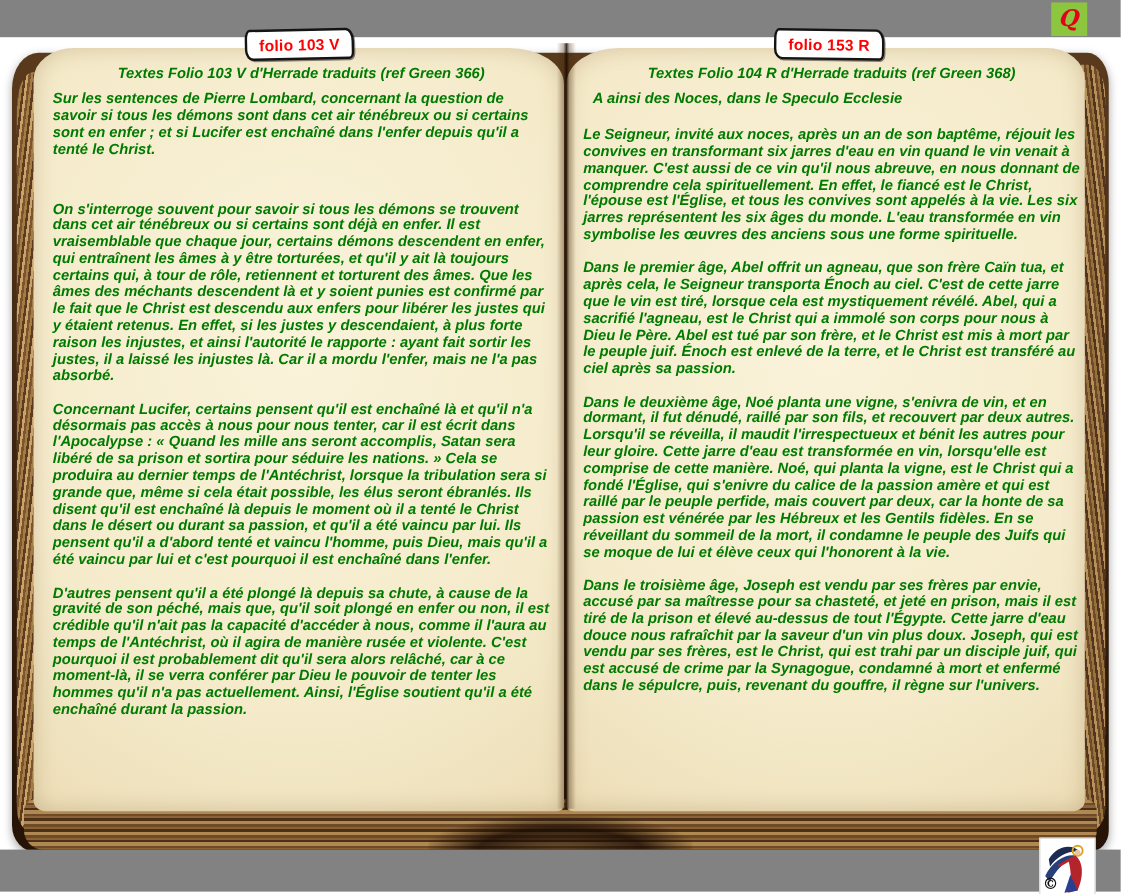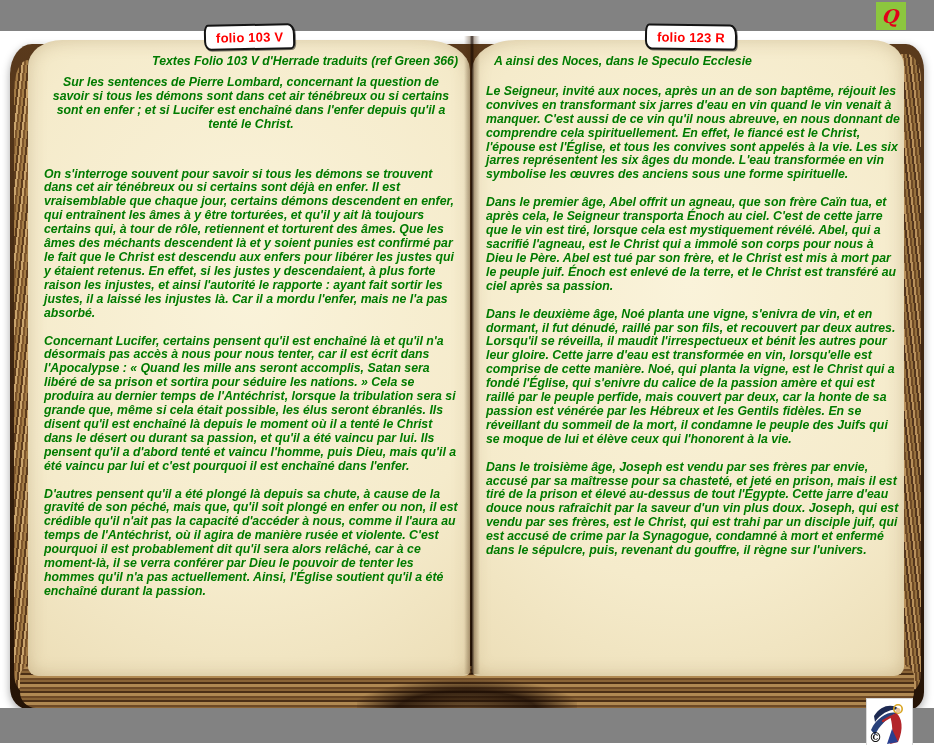--- a/index.html
+++ b/index.html
@@ -70,24 +70,24 @@
   .folio-banner.left{left:204px;transform:rotate(-1.2deg);}
   .folio-banner.right{left:645px;transform:rotate(.8deg);}
   .folio-label{color:#ff0000;font-weight:bold;font-size:13px;letter-spacing:.2px;white-space:nowrap;}
   
   .page-text{
     position:absolute;z-index:3;color:#007b00;
     font-weight:bold;font-style:italic;font-size:12.3px;line-height:13.9px;
   }
   .page-text.left{left:44px;top:55px;width:414px;}
   .page-text.right{left:486px;top:55px;width:414px;}
-  .page-title{text-align:right;margin:0 0 7px 0;}
+  .page-title{text-align:center;margin:0 0 7px 0;}
   .page-subtitle{margin:0 0 16px 0;padding-left:8px;}
   .page-text p{margin:0 0 14px 0;}
-  .page-text p.big-gap{margin-bottom:36px;text-align:center;}
+  .page-text p.big-gap{margin-bottom:36px;}
   
   .illum-box{
     position:absolute;left:866px;top:698px;width:45px;height:46px;
     background:#ffffff;border:1px solid #d8d8d8;z-index:6;cursor:pointer;
   }
   .illum-box svg{position:absolute;left:0;top:0;}
   .copyright{
     position:absolute;left:2px;bottom:0px;color:#111;
     font-family:"DejaVu Serif", serif;font-size:13px;font-weight:bold;z-index:7;
   }
@@ -108,32 +108,33 @@
   <div class="spine-bottom"></div>
   <div class="page page-left"></div>
   <div class="page page-right"></div>
   <div class="gutter"></div>
 </div>
 
 <div class="folio-banner left">
   <span class="folio-label">folio 103 V</span>
 </div>
 <div class="folio-banner right">
-  <span class="folio-label">folio 123 R</span>
+  <span class="folio-label">folio 153 R</span>
 </div>
 
 <div class="page-text left">
   <div class="page-title">Textes Folio 103 V d'Herrade traduits (ref Green 366)</div>
   <p class="big-gap">Sur les sentences de Pierre Lombard, concernant la question de savoir si tous les démons sont dans cet air ténébreux ou si certains sont en enfer ; et si Lucifer est enchaîné dans l'enfer depuis qu'il a tenté le Christ.</p>
   <p>On s'interroge souvent pour savoir si tous les démons se trouvent dans cet air ténébreux ou si certains sont déjà en enfer. Il est vraisemblable que chaque jour, certains démons descendent en enfer, qui entraînent les âmes à y être torturées, et qu'il y ait là toujours certains qui, à tour de rôle, retiennent et torturent des âmes. Que les âmes des méchants descendent là et y soient punies est confirmé par le fait que le Christ est descendu aux enfers pour libérer les justes qui y étaient retenus. En effet, si les justes y descendaient, à plus forte raison les injustes, et ainsi l'autorité le rapporte : ayant fait sortir les justes, il a laissé les injustes là. Car il a mordu l'enfer, mais ne l'a pas absorbé.</p>
   <p>Concernant Lucifer, certains pensent qu'il est enchaîné là et qu'il n'a désormais pas accès à nous pour nous tenter, car il est écrit dans l'Apocalypse : « Quand les mille ans seront accomplis, Satan sera libéré de sa prison et sortira pour séduire les nations. » Cela se produira au dernier temps de l'Antéchrist, lorsque la tribulation sera si grande que, même si cela était possible, les élus seront ébranlés. Ils disent qu'il est enchaîné là depuis le moment où il a tenté le Christ dans le désert ou durant sa passion, et qu'il a été vaincu par lui. Ils pensent qu'il a d'abord tenté et vaincu l'homme, puis Dieu, mais qu'il a été vaincu par lui et c'est pourquoi il est enchaîné dans l'enfer.</p>
   <p>D'autres pensent qu'il a été plongé là depuis sa chute, à cause de la gravité de son péché, mais que, qu'il soit plongé en enfer ou non, il est crédible qu'il n'ait pas la capacité d'accéder à nous, comme il l'aura au temps de l'Antéchrist, où il agira de manière rusée et violente. C'est pourquoi il est probablement dit qu'il sera alors relâché, car à ce moment-là, il se verra conférer par Dieu le pouvoir de tenter les hommes qu'il n'a pas actuellement. Ainsi, l'Église soutient qu'il a été enchaîné durant la passion.</p>
 </div>
 
 <div class="page-text right">
+  <div class="page-title">Textes Folio 104 R d'Herrade traduits (ref Green 368)</div>
   <div class="page-subtitle">A ainsi des Noces, dans le Speculo Ecclesie</div>
   <p>Le Seigneur, invité aux noces, après un an de son baptême, réjouit les convives en transformant six jarres d'eau en vin quand le vin venait à manquer. C'est aussi de ce vin qu'il nous abreuve, en nous donnant de comprendre cela spirituellement. En effet, le fiancé est le Christ, l'épouse est l'Église, et tous les convives sont appelés à la vie. Les six jarres représentent les six âges du monde. L'eau transformée en vin symbolise les œuvres des anciens sous une forme spirituelle.</p>
   <p>Dans le premier âge, Abel offrit un agneau, que son frère Caïn tua, et après cela, le Seigneur transporta Énoch au ciel. C'est de cette jarre que le vin est tiré, lorsque cela est mystiquement révélé. Abel, qui a sacrifié l'agneau, est le Christ qui a immolé son corps pour nous à Dieu le Père. Abel est tué par son frère, et le Christ est mis à mort par le peuple juif. Énoch est enlevé de la terre, et le Christ est transféré au ciel après sa passion.</p>
   <p>Dans le deuxième âge, Noé planta une vigne, s'enivra de vin, et en dormant, il fut dénudé, raillé par son fils, et recouvert par deux autres. Lorsqu'il se réveilla, il maudit l'irrespectueux et bénit les autres pour leur gloire. Cette jarre d'eau est transformée en vin, lorsqu'elle est comprise de cette manière. Noé, qui planta la vigne, est le Christ qui a fondé l'Église, qui s'enivre du calice de la passion amère et qui est raillé par le peuple perfide, mais couvert par deux, car la honte de sa passion est vénérée par les Hébreux et les Gentils fidèles. En se réveillant du sommeil de la mort, il condamne le peuple des Juifs qui se moque de lui et élève ceux qui l'honorent à la vie.</p>
   <p>Dans le troisième âge, Joseph est vendu par ses frères par envie, accusé par sa maîtresse pour sa chasteté, et jeté en prison, mais il est tiré de la prison et élevé au-dessus de tout l'Égypte. Cette jarre d'eau douce nous rafraîchit par la saveur d'un vin plus doux. Joseph, qui est vendu par ses frères, est le Christ, qui est trahi par un disciple juif, qui est accusé de crime par la Synagogue, condamné à mort et enfermé dans le sépulcre, puis, revenant du gouffre, il règne sur l'univers.</p>
 </div>
 
 <div class="bottom-bar"></div>
 <div class="illum-box">
   <svg width="45" height="46" viewBox="0 0 45 46">

